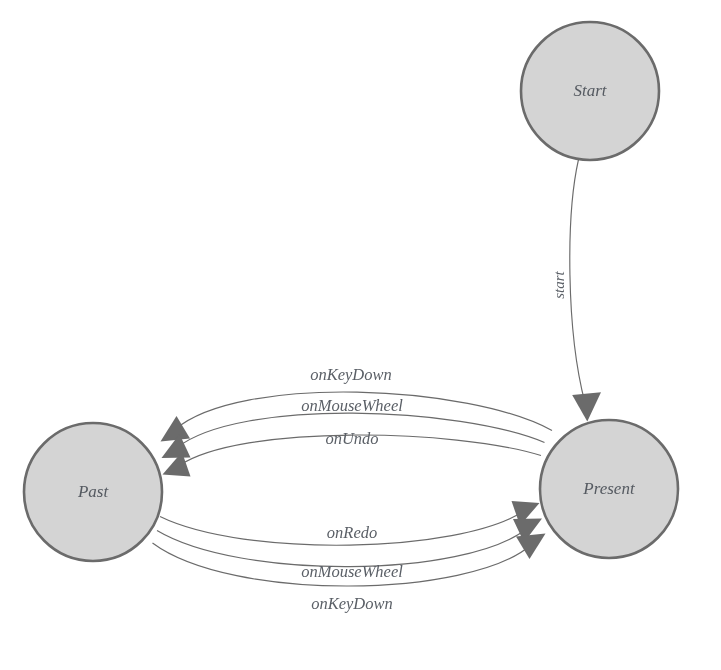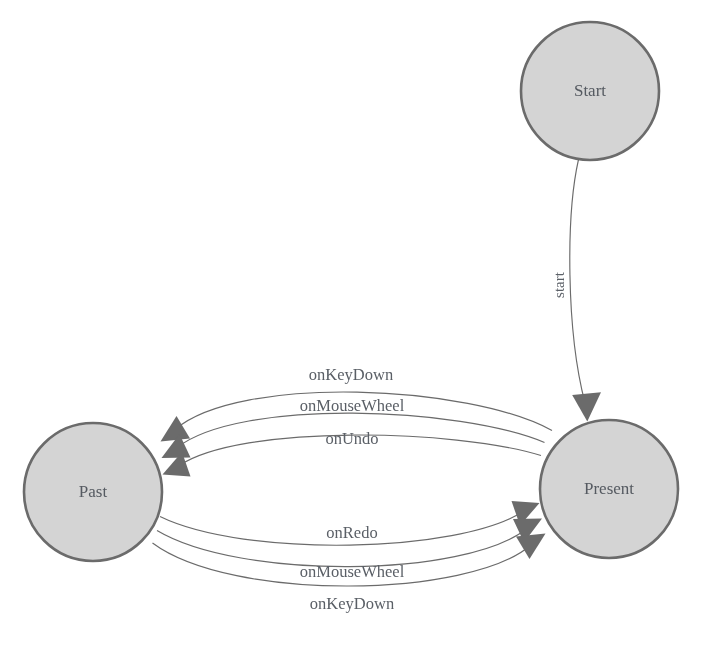--- a/index.html
+++ b/index.html
@@ -10,20 +10,21 @@
   }
   body {
     font-family: "Liberation Serif", "DejaVu Serif", serif;
   }
   #diagram-root {
     position: relative;
     width: 721px;
     height: 670px;
     background: #ffffff;
     overflow: hidden;
+    font-style: italic;
   }
   #diagram-svg {
     position: absolute;
     top: 0;
     left: 0;
     width: 721px;
     height: 670px;
     display: block;
   }
   .node-circle {

